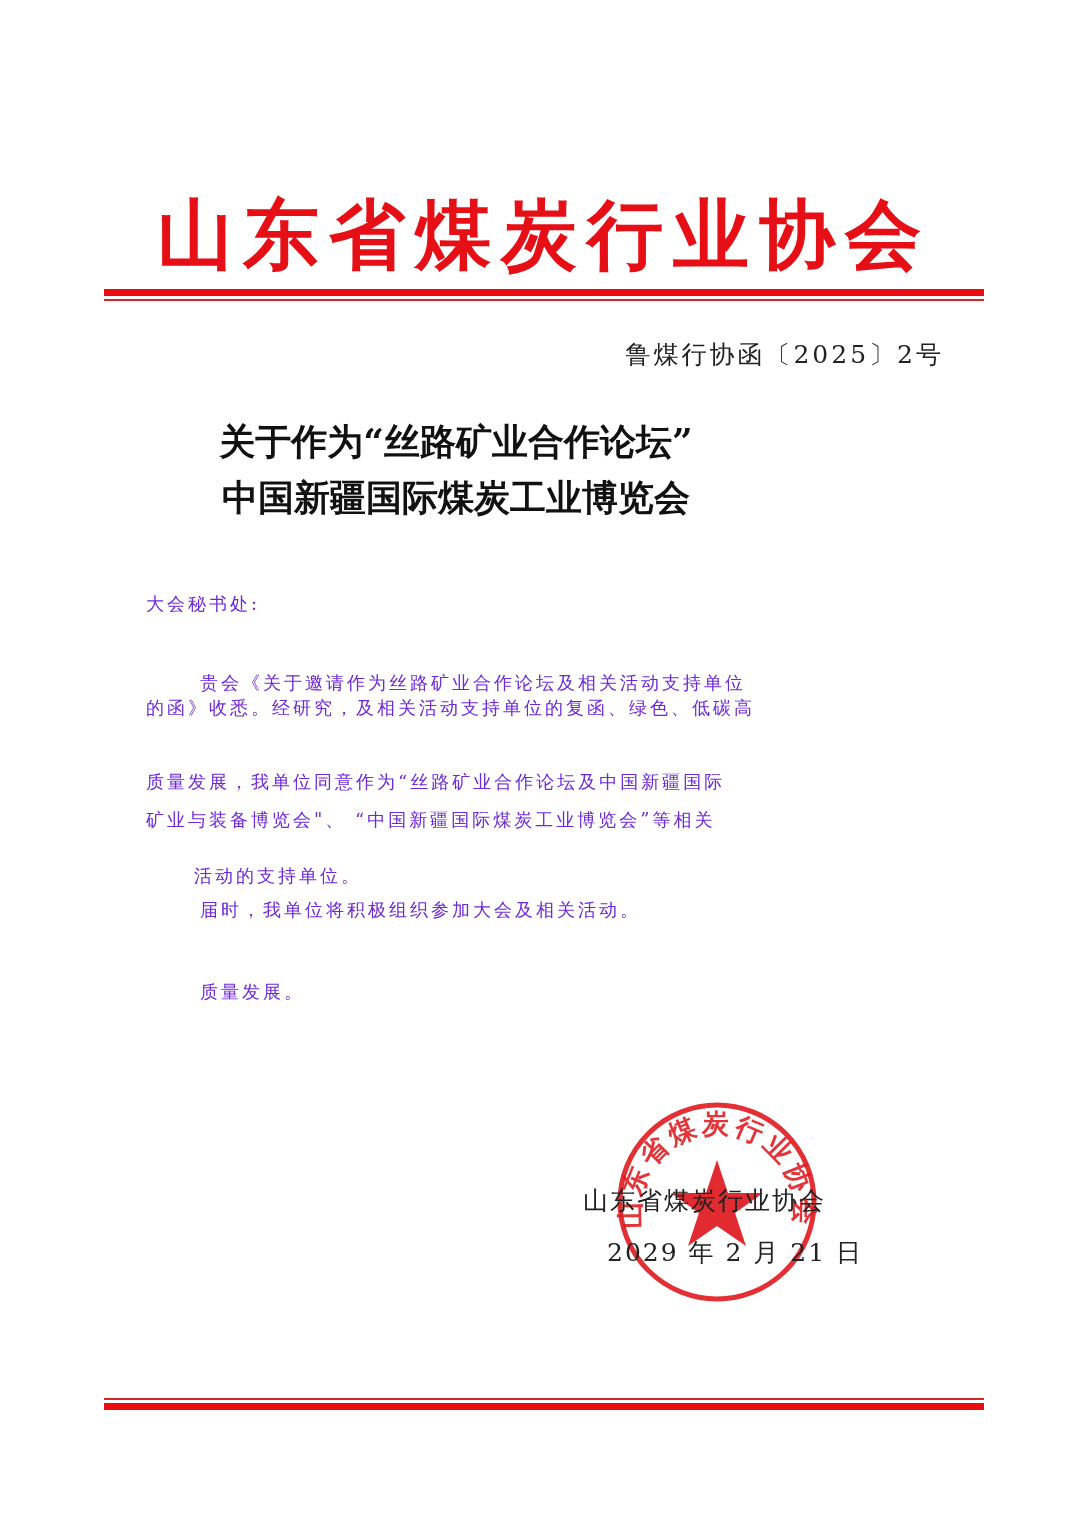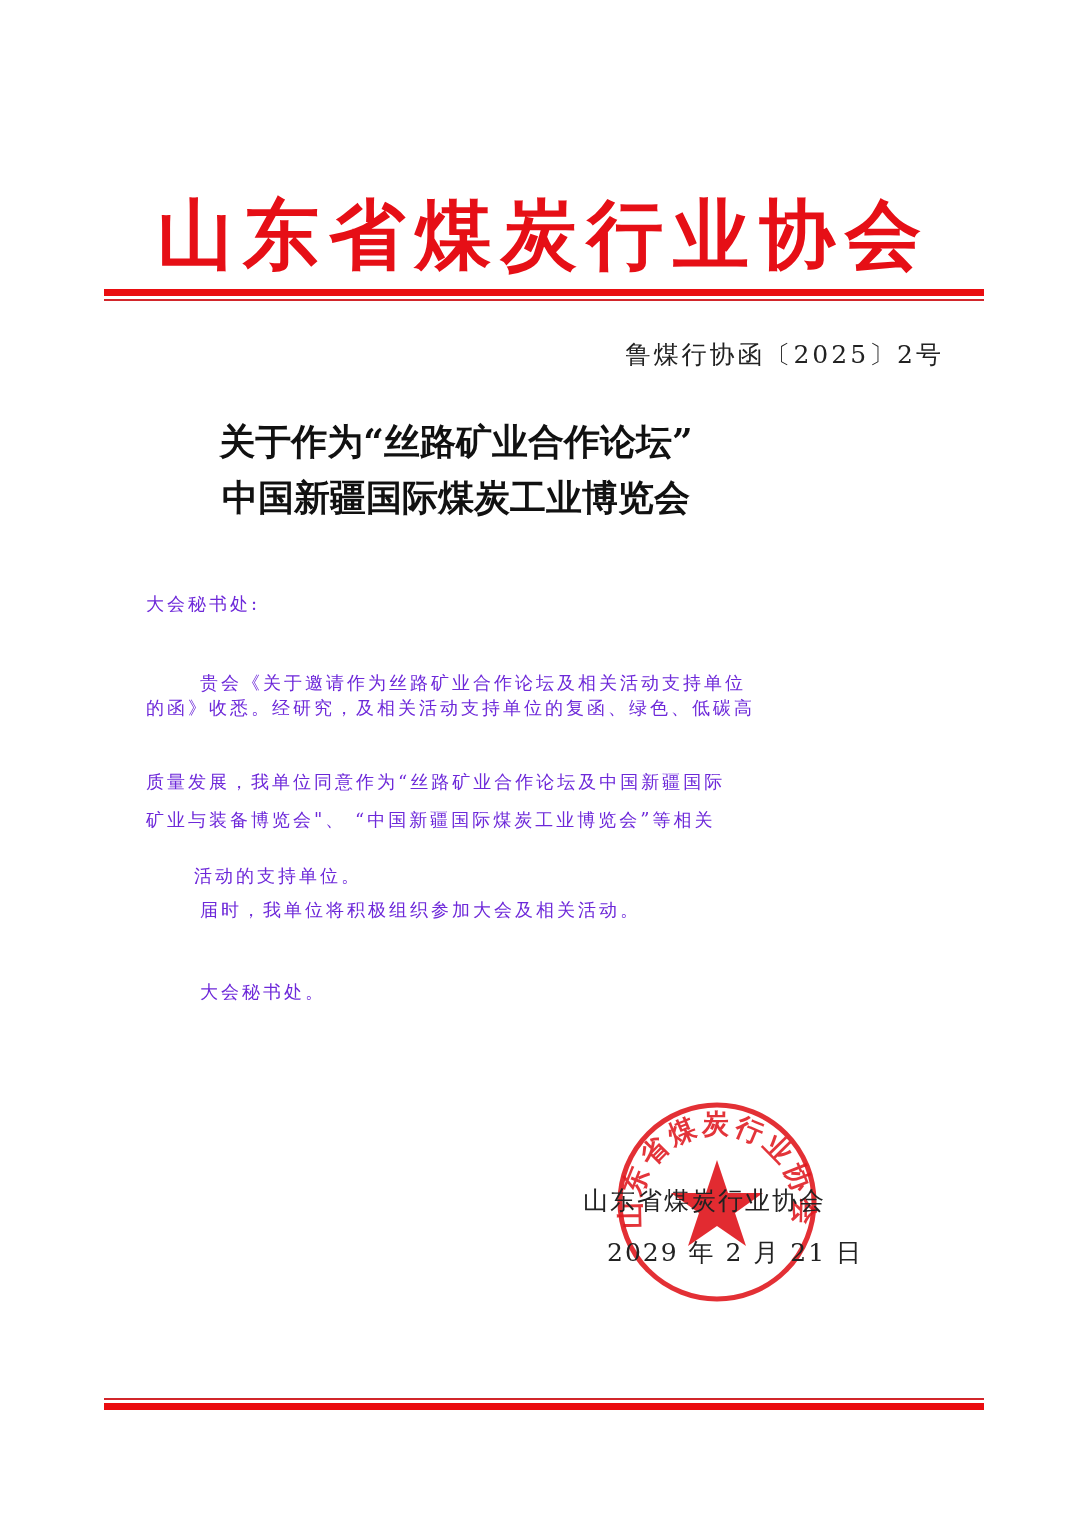--- a/index.html
+++ b/index.html
@@ -31,21 +31,21 @@
 <div class="abs headline" style="top:412px;">关于作为“丝路矿业合作论坛”</div>
 <div class="abs headline" style="top:468px;">中国新疆国际煤炭工业博览会</div>
 
 <div class="abs body-line" style="top:586px;">大会秘书处:</div>
 <div class="abs body-line indent" style="top:665px;">贵会《关于邀请作为丝路矿业合作论坛及相关活动支持单位</div>
 <div class="abs body-line" style="top:690px;">的函》收悉。经研究，及相关活动支持单位的复函、绿色、低碳高</div>
 <div class="abs body-line" style="top:720px;margin-top:44px;">质量发展，我单位同意作为“丝路矿业合作论坛及中国新疆国际</div>
 <div class="abs body-line" style="top:802px;">矿业与装备博览会"、 “中国新疆国际煤炭工业博览会”等相关</div>
 <div class="abs body-line" style="top:858px;margin-left:48px;">活动的支持单位。</div>
 <div class="abs body-line indent" style="top:892px;">届时，我单位将积极组织参加大会及相关活动。</div>
-<div class="abs body-line indent" style="top:974px;">大会秘书处。</div>
+<div class="abs body-line indent" style="top:974px;">质量发展。</div>
 
 <svg class="abs seal" viewBox="0 0 205 205">
   <defs>
     <path id="sealArc" d="M 30 140 A 78 78 0 1 1 175 140"></path>
   </defs>
   <circle cx="102" cy="102" r="97" fill="none" stroke="#e0191f" stroke-width="5" opacity="0.9"></circle>
   <text font-size="27" fill="#e0191f" font-weight="bold" letter-spacing="4" opacity="0.88" font-family="DejaVu Sans, sans-serif">
     <textPath href="#sealArc" startOffset="50%" text-anchor="middle">山东省煤炭行业协会</textPath>
   </text>
   <polygon fill="#e0191f" opacity="0.92" points="102,60 113,93 148,93 120,113 131,146 102,126 73,146 84,113 56,93 91,93"></polygon>

